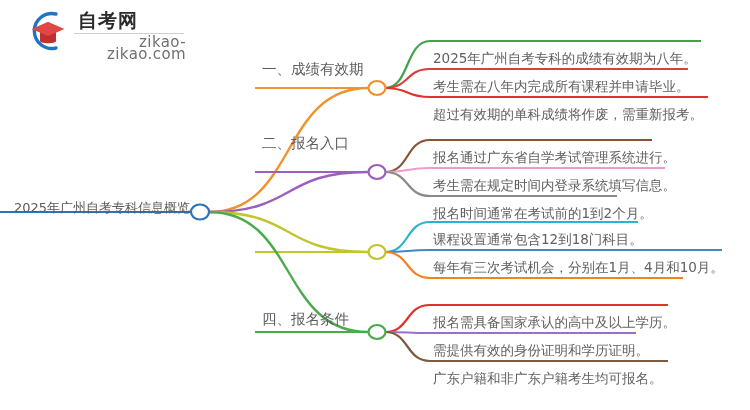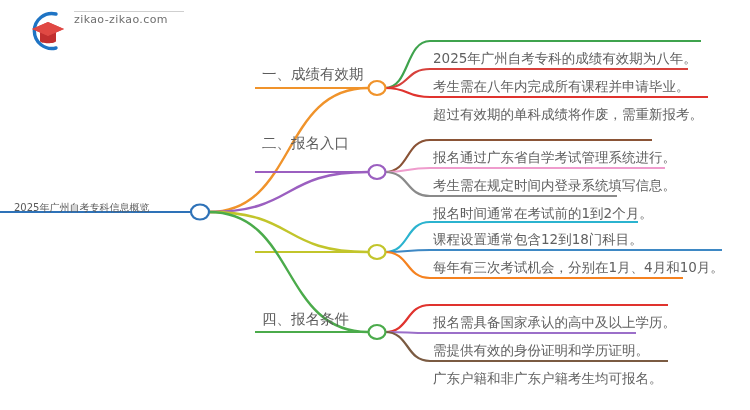--- a/index.html
+++ b/index.html
@@ -62,33 +62,34 @@
     padding-left: 4px;
   }
   .logo-rule {
     height: 1px;
     background: #cfcfcf;
     margin: 2px 0 2px 0;
     width: 110px;
   }
   .logo-url {
     font-family: "DejaVu Sans", "Liberation Sans", sans-serif;
-    font-size: 11px;
+    font-size: 15px;
     color: #6f6f6f;
     letter-spacing: 0.4px;
     line-height: 12px;
+    text-align: right;
   }
 
   
   .root-title {
     position: absolute;
     left: 14px;
     top: 198px;
     font-family: "DejaVu Sans", "Liberation Sans", sans-serif;
-    font-size: 10px;
+    font-size: 13px;
     color: #5a5a5a;
     white-space: nowrap;
     line-height: 20px;
   }
 
   
   .branch-label {
     position: absolute;
     font-family: "DejaVu Sans", "Liberation Sans", sans-serif;
     font-size: 14.5px;
@@ -158,28 +159,29 @@
   <div class="logo">
     <div class="logo-mark">
       <svg viewBox="0 0 44 42" width="44" height="42" xmlns="http://www.w3.org/2000/svg">
         <path d="M30 4 A17.5 17.5 0 1 0 30 38" fill="none" stroke="#1f74c4" stroke-width="3.4" stroke-linecap="round"></path>
         <path d="M22 12 L38 19 L22 26 L6 19 Z" fill="#d93a3a"></path>
         <path d="M14 22 L14 31 C14 34 30 34 30 31 L30 22 L22 25.6 Z" fill="#c22f2f"></path>
         <path d="M22 12 L38 19 L22 26 L6 19 Z" fill="#e04a45" opacity="0.9"></path>
       </svg>
     </div>
     <div class="logo-text">
+      <div class="logo-cn">自考网</div>
       <div class="logo-rule"></div>
       <div class="logo-url">zikao-zikao.com</div>
     </div>
   </div>
 
   <div class="root-title">2025年广州自考专科信息概览</div>
 
-  <div class="branch-label" style="left:262px; top:66px;font-family:Liberation Mono, monospace;">一、成绩有效期</div>
+  <div class="branch-label" style="left:262px; top:60px;">一、成绩有效期</div>
   <div class="branch-label" style="left:262px; top:134px;">二、报名入口</div>
   <div class="branch-label" style="left:262px; top:310px;">四、报名条件</div>
 
   <div class="leaf-label" style="top:30px;">2025年广州自考专科的成绩有效期为八年。</div>
   <div class="leaf-label" style="top:58px;">考生需在八年内完成所有课程并申请毕业。</div>
   <div class="leaf-label" style="top:86px;">超过有效期的单科成绩将作废，需重新报考。</div>
 
   <div class="leaf-label" style="top:157px;">考生需在规定时间内登录系统填写信息。</div>
   <div class="leaf-label" style="top:129px;">报名通过广东省自学考试管理系统进行。</div>
   <div class="leaf-label" style="top:185px;">报名时间通常在考试前的1到2个月。</div>

